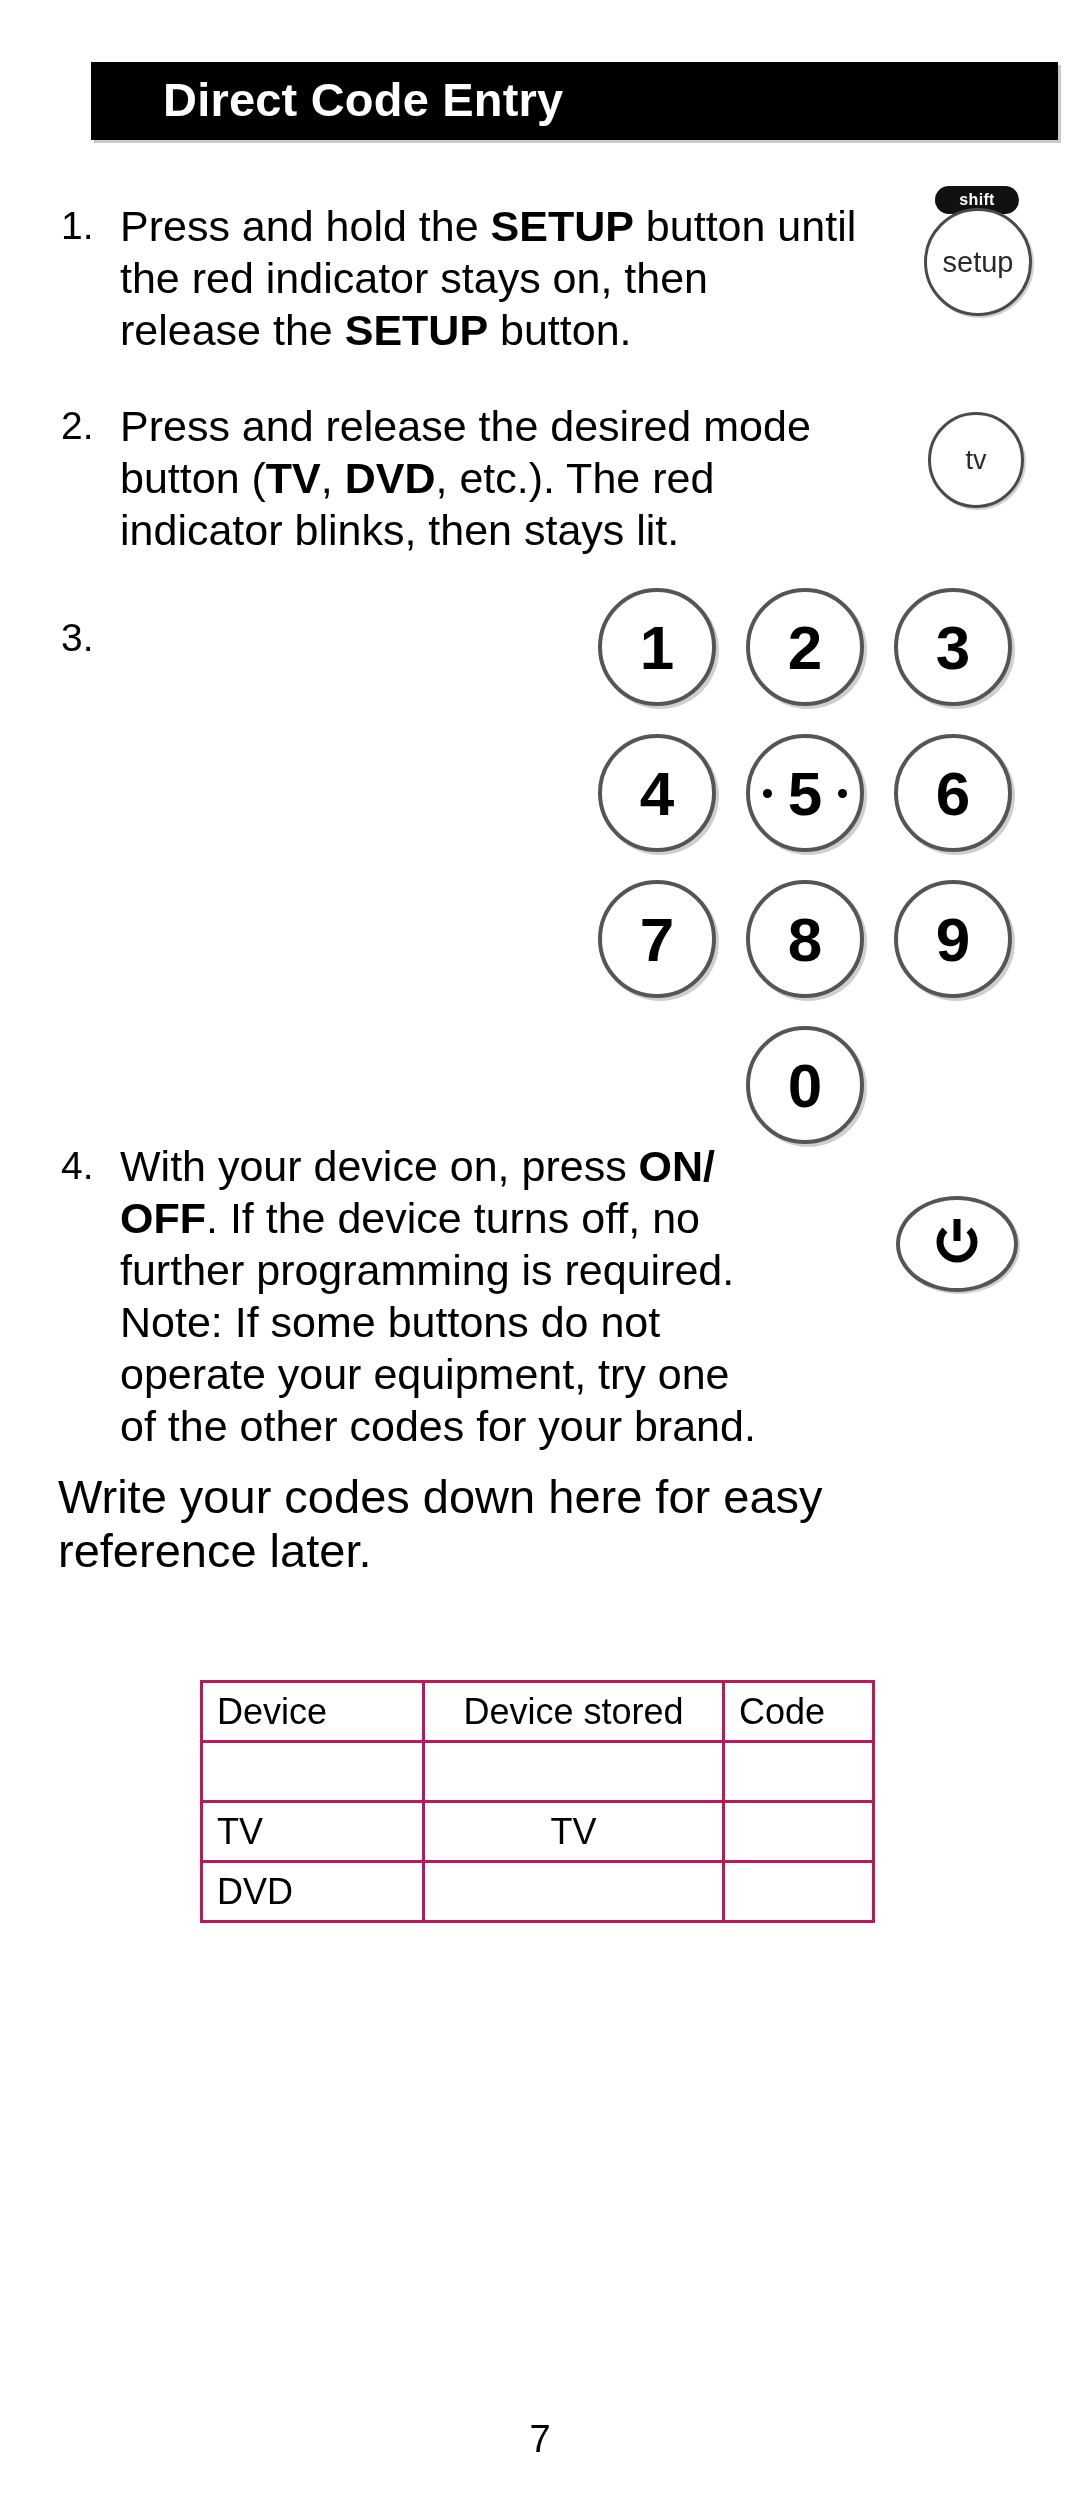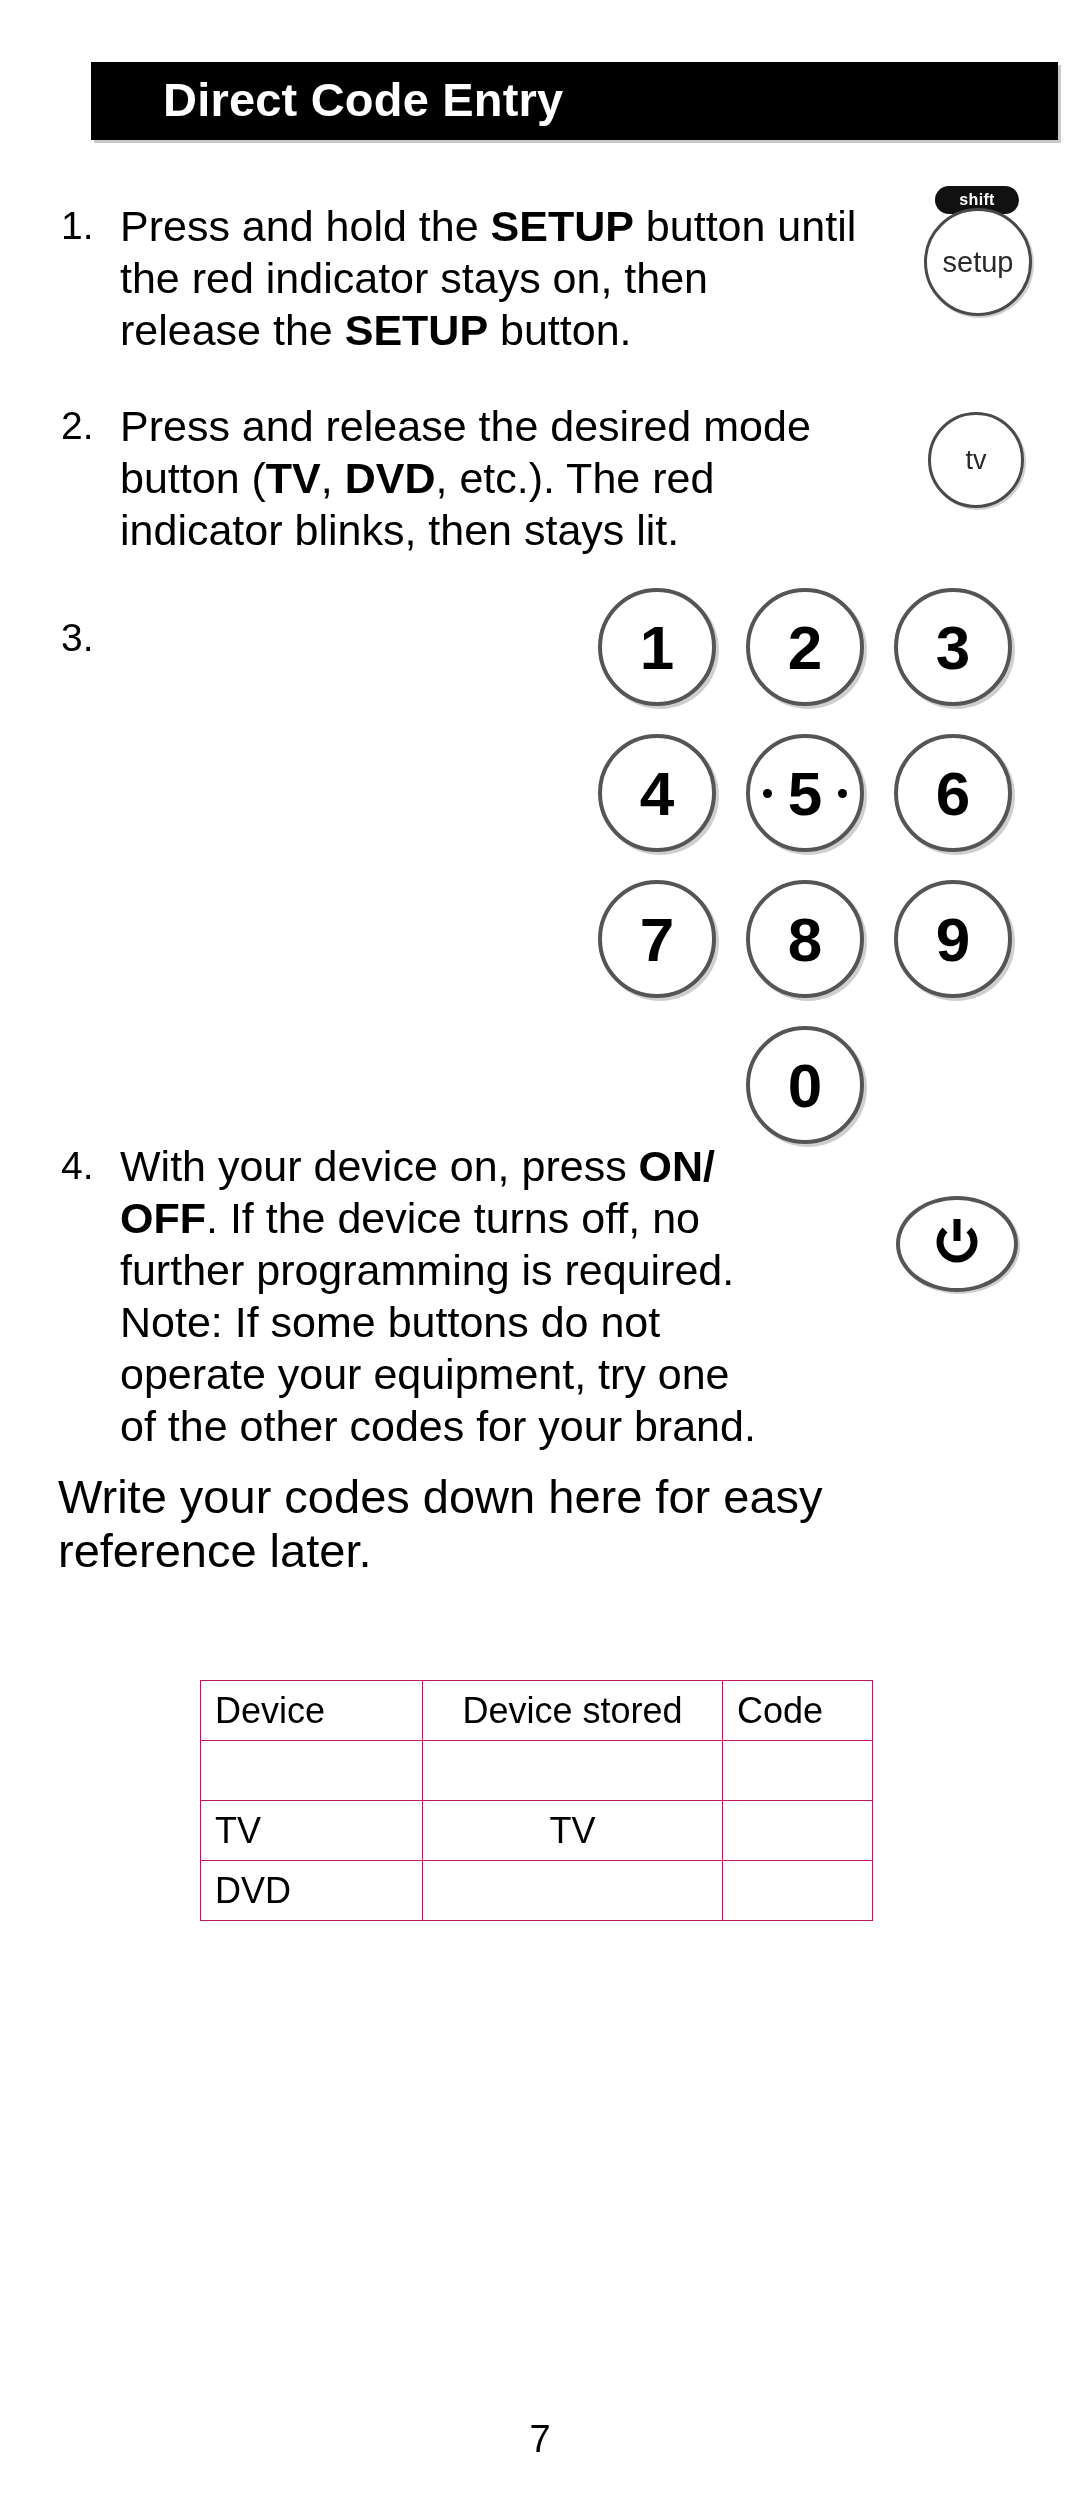--- a/index.html
+++ b/index.html
@@ -156,21 +156,21 @@
   
   #codes-table {
     position: absolute;
     left: 200px;
     top: 1680px;
     width: 672px;
     border-collapse: collapse;
     table-layout: fixed;
   }
   #codes-table td, #codes-table th {
-    border: 1px solid #be185d;
+    border: 3px solid #be185d;
     height: 60px;
     font-size: 36px;
     font-weight: normal;
     padding: 0 14px;
     box-sizing: border-box;
     vertical-align: middle;
   }
   #codes-table .c-device  { width: 222px; text-align: left; }
   #codes-table .c-stored  { width: 300px; text-align: center; }
   #codes-table .c-code    { width: 150px; text-align: left; }

